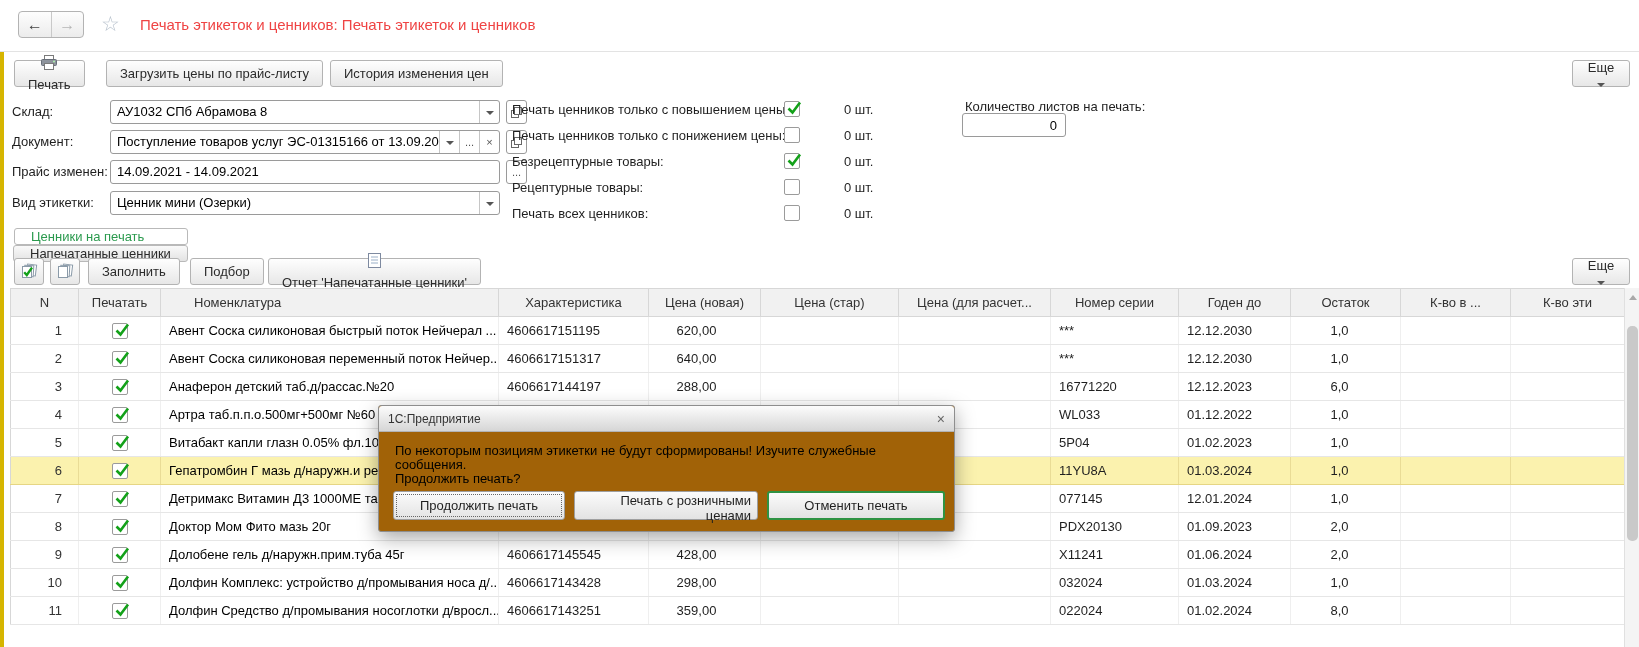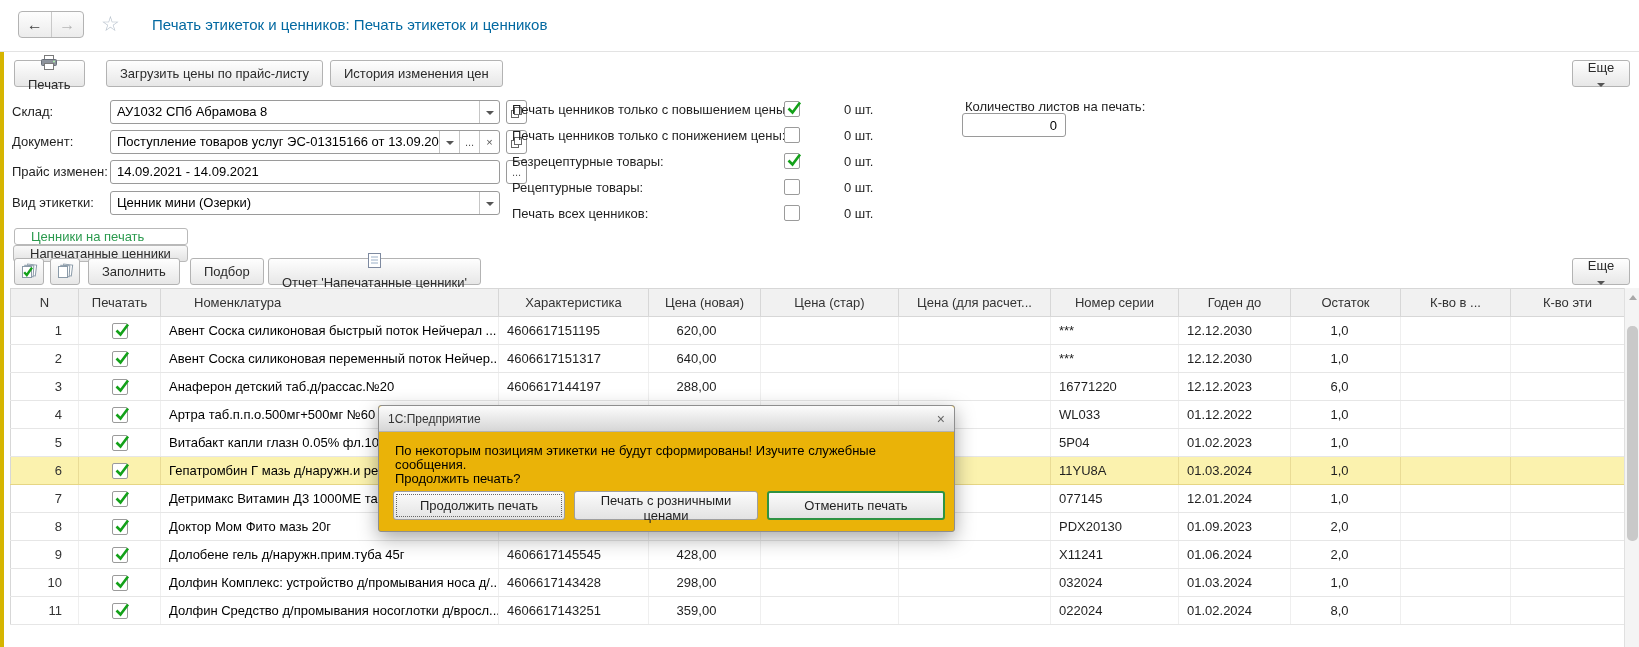--- a/index.html
+++ b/index.html
@@ -5,21 +5,21 @@
   html,body{margin:0;padding:0;background:#e9e9e9;}
   .screen{position:relative;width:1639px;height:647px;background:#fff;overflow:hidden;
           font-family:"Liberation Sans",sans-serif;font-size:13px;color:#2b2b2b;}
   
   .hdr{position:absolute;left:0;top:0;width:1639px;height:51px;background:#fff;border-bottom:1px solid #e3e3e3;}
   .nav-group{position:absolute;left:18px;top:11px;width:66px;height:27px;border:1px solid #b3b3b3;border-radius:4px;
              display:flex;background:linear-gradient(#fdfdfd,#ececec);box-sizing:border-box;}
   .nav-btn{flex:1;display:flex;align-items:center;justify-content:center;font-size:16px;color:#444;cursor:pointer;}
   .nav-btn.fwd{border-left:1px solid #c9c9c9;color:#b5b5b5;}
   .star{position:absolute;left:101px;top:12px;font-size:21px;color:#b9c3ce;cursor:pointer;}
-  .page-title{position:absolute;left:140px;top:16px;font-size:15px;color:#0369a1;white-space:nowrap;margin-left:12px;}
+  .page-title{position:absolute;left:140px;top:16px;font-size:15px;color:#ef4444;white-space:nowrap;}
   
   .strip{position:absolute;left:0;top:52px;width:4px;height:595px;}
   
   .btn{display:inline-flex;align-items:center;justify-content:center;gap:7px;box-sizing:border-box;
        background:linear-gradient(#fefefe,#e7e7e7);border:1px solid #b3b3b3;border-radius:3px;
        font-size:13px;color:#2b2b2b;padding:0 13px;height:27px;position:absolute;cursor:pointer;white-space:nowrap;flex-direction:column;}
   .caret{width:0;height:0;border-left:4px solid transparent;border-right:4px solid transparent;border-top:4px solid #555;display:inline-block;margin-top:1px;}
   
   .f-label{position:absolute;left:12px;line-height:24px;color:#1f1f1f;white-space:nowrap;}
   .field{position:absolute;left:110px;width:390px;height:24px;border:1px solid #9a9a9a;border-radius:3px;
@@ -67,31 +67,31 @@
   tr.highlight td{background:#fbf2ae;border-bottom:1px solid #e6d684;border-right:1px solid #e9dc96;}
   .row-cb{width:16px;height:16px;border:1px solid #9b9b9b;border-radius:2px;background:#fff;box-sizing:border-box;
           display:inline-block;position:relative;vertical-align:middle;cursor:pointer;}
   .row-cb svg{position:absolute;left:-1px;top:-3px;}
   
   .vscroll{position:absolute;left:1624px;top:288px;width:15px;height:359px;background:#f4f4f4;border-left:1px solid #e0e0e0;box-sizing:border-box;}
   .vs-up{position:absolute;top:2px;left:0;width:15px;height:14px;display:flex;align-items:center;justify-content:center;cursor:pointer;}
   .vs-up i{width:0;height:0;border-left:4px solid transparent;border-right:4px solid transparent;border-bottom:5px solid #a9a9a9;}
   .vs-thumb{position:absolute;left:2px;top:38px;width:11px;height:215px;background:#c9c9c9;border-radius:5px;cursor:grab;}
   
-  .dialog{position:absolute;left:378px;top:405px;width:577px;height:127px;background:#eab308;border:1px solid #8e8e8e;
+  .dialog{position:absolute;left:378px;top:405px;width:577px;height:127px;background:#a16207;border:1px solid #8e8e8e;
           border-radius:3px;box-shadow:0 6px 20px rgba(0,0,0,.35);box-sizing:border-box;z-index:10;}
   .dlg-title{height:25px;background:linear-gradient(#fcfcfc,#d6d6d6);border-bottom:1px solid #b3b3b3;display:flex;
              align-items:center;padding:0 9px;font-size:12px;color:#333;border-radius:3px 3px 0 0;}
   .dlg-close{margin-left:auto;color:#666;font-size:14px;line-height:14px;cursor:pointer;}
   .dlg-msg{padding:12px 16px 0 16px;color:#000;line-height:14px;}
   .dlg-btns{position:absolute;left:14px;bottom:11px;display:flex;gap:9px;}
   .dlg-btn{height:29px;border:1px solid #9f9f9f;border-radius:3px;background:linear-gradient(#fbfbfb,#e3e3e3);
            font:13px "Liberation Sans",sans-serif;color:#1f1f1f;box-sizing:border-box;cursor:pointer;}
   .dlg-btn.focus{outline:1px dotted #666;outline-offset:-4px;width:172px;}
-  .dlg-btn.mid{width:184px;}
+  .dlg-btn.mid{width:184px;text-align:right;}
   .dlg-btn.default{width:178px;border:2px solid #2f9343;}
 </style>
 </head>
 <body>
 
 <div class="screen">
 
   <div class="hdr">
     <div class="nav-group">
       <div class="nav-btn">←</div>

